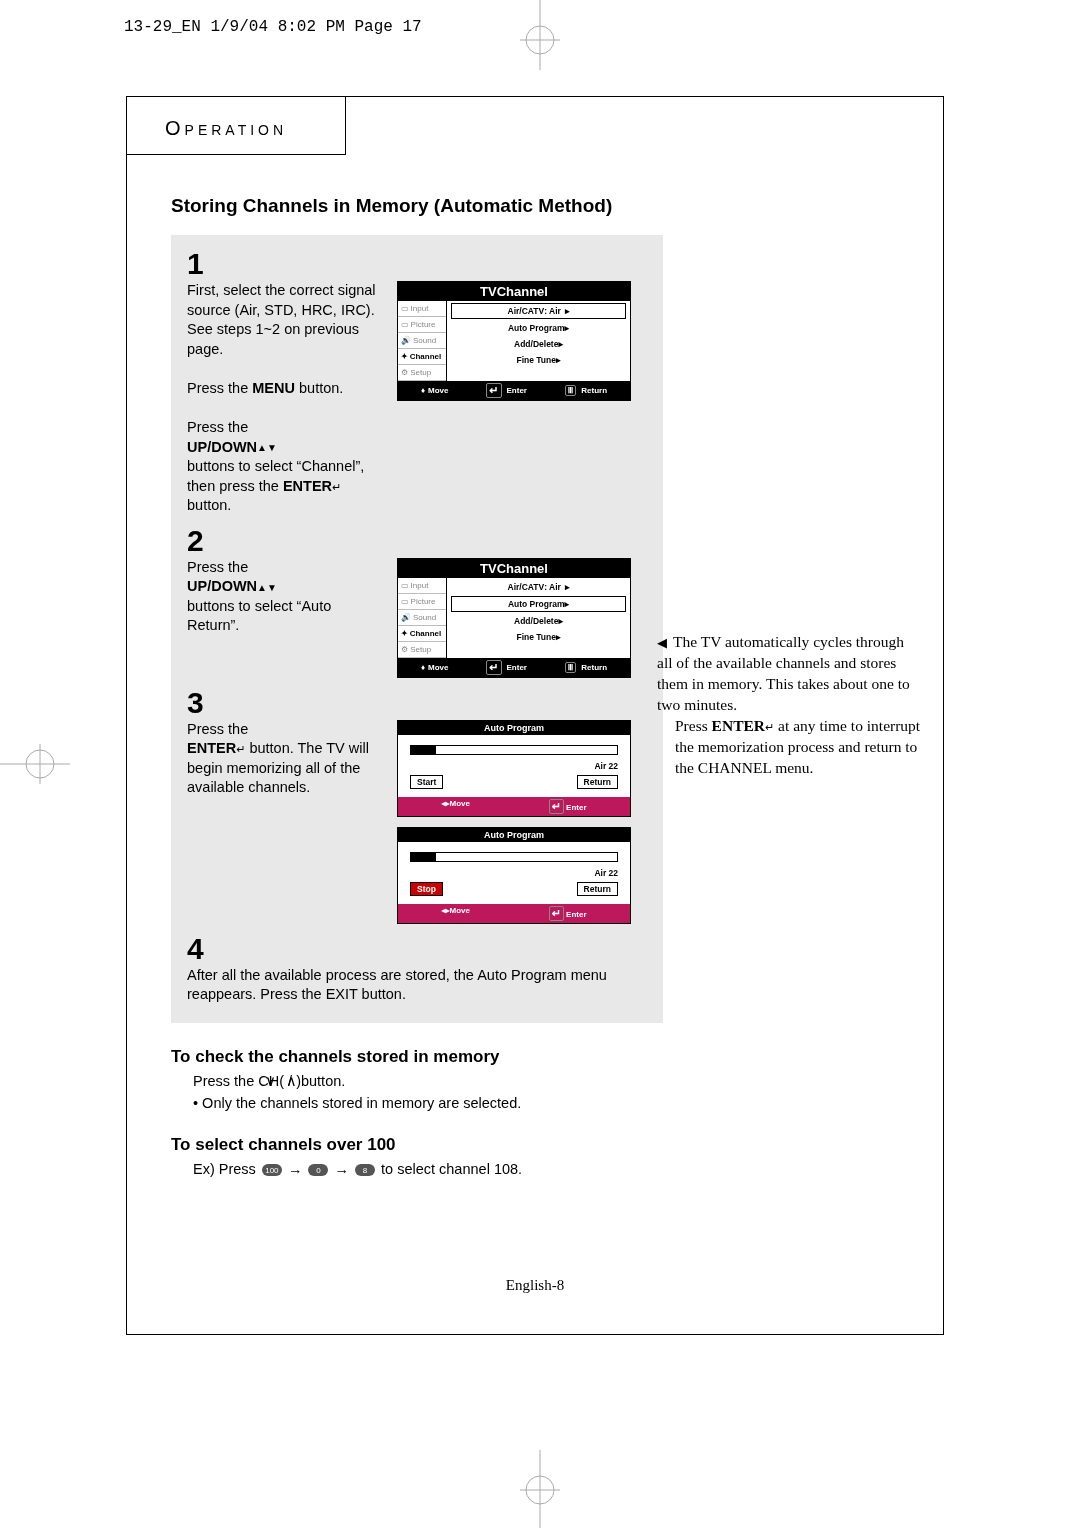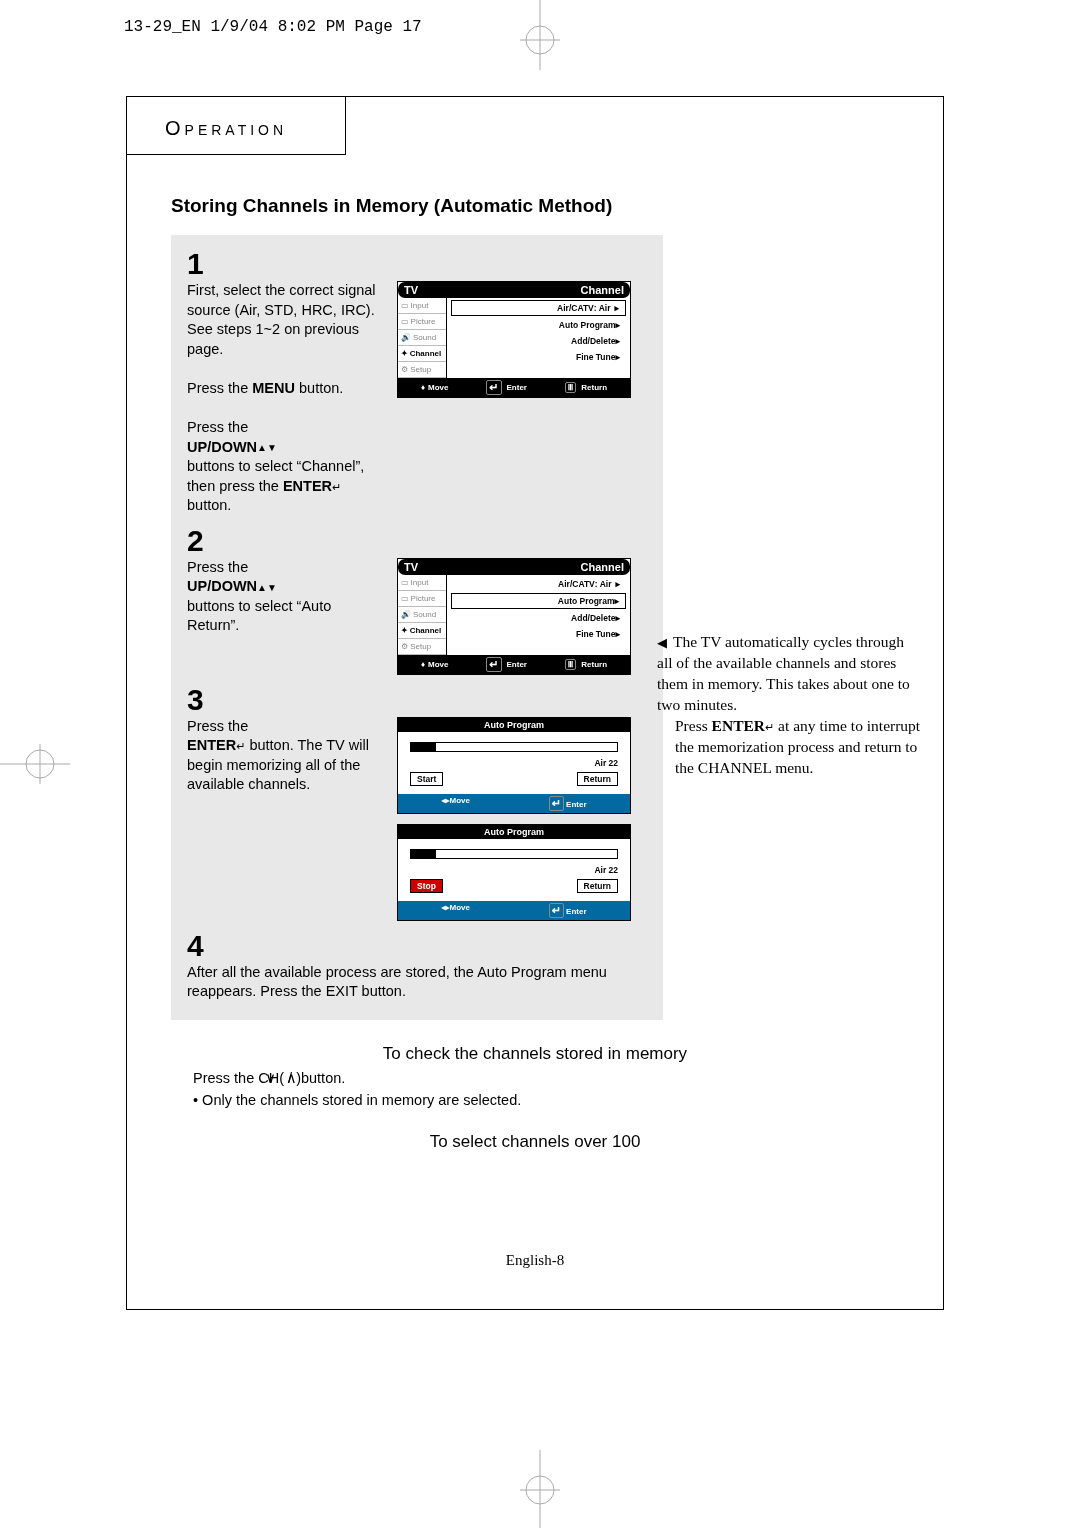--- a/index.html
+++ b/index.html
@@ -81,25 +81,24 @@
     border: 1.5px solid #000;
     background: #fff;
     font-size: 9px;
     width: 232px;
     flex-shrink: 0;
   }
   .osd-head {
     background: #000;
     color: #fff;
     display: flex;
-    justify-content: space-between;
+    justify-content: center;
     padding: 2px 6px;
     font-weight: bold;
-    font-size: 11px;
-    border-radius: 7px;
+    font-size: 13px;
   }
   .osd-body {
     display: flex;
   }
   .osd-side {
     width: 48px;
     border-right: 1px solid #000;
     font-size: 8px;
     color: #888;
   }
@@ -112,21 +111,21 @@
   }
   .osd-side-item.sel {
     color: #000;
     font-weight: bold;
   }
   .osd-main {
     flex: 1;
   }
   .osd-row {
     display: flex;
-    justify-content: flex-end;
+    justify-content: center;
     padding: 2px 6px;
     border: 1px solid #000;
     margin: 2px 4px;
     font-weight: bold;
     font-size: 8.5px;
     align-items: center;
   }
   .osd-row.plain { border:none; font-weight: bold; margin:2px 4px; }
   .osd-row .r { display:flex; gap:4px; align-items:center; }
   .osd-row.hl { background:#fff; }
@@ -155,27 +154,26 @@
   }
   .prog-bar {
     height: 8px; border:1px solid #000; margin-bottom:6px; position:relative;
   }
   .prog-bar-fill { background:#000; height:100%; }
   .prog-row { display:flex; justify-content:space-between; font-weight:bold; font-size:8.5px; margin-bottom:4px;}
   .btn-mini { border:1px solid #000; padding:0 6px; font-weight:bold; display:inline-block; height:12px; line-height:12px;}
   .btn-stop { background:#c00; color:#fff; border:1px solid #000; padding:0 6px; font-weight:bold; display:inline-block; height:12px; line-height:12px;}
   .btn-start { background:#fff; color:#000; border:1.5px solid #000; padding:0 6px; font-weight:bold; display:inline-block; height:12px; line-height:12px;}
   .auto-prog-foot {
-    background:#0369a1; color:#fff; display:flex; justify-content:space-around; padding:2px 4px; font-size:8px; font-weight:bold;
+    background:#be185d; color:#fff; display:flex; justify-content:space-around; padding:2px 4px; font-size:8px; font-weight:bold;
   }
   .h2 {
-    font-weight: normal;
+    font-weight: bold;
     font-size: 17px;
     margin: 24px 0 6px 0;
-    text-align: center;
   }
   .body-text {
     font-size: 14.5px;
     margin: 6px 0 4px 22px;
   }
   .note-arrow {
     position: absolute;
     font-family: Georgia, 'Times New Roman', serif;
     font-size: 15.5px;
     line-height: 1.35;
@@ -437,16 +435,23 @@
 
     <div class="h2">To check the channels stored in memory</div>
     <div class="body-text">
       <span>Press the CH(     /     )button.</span>
       <span style="position:relative;left:-84px;">∨</span>
       <span style="position:relative;left:-78px;">∧</span>
     </div>
     <div class="body-text">• Only the channels stored in memory are selected.</div>
 
     <div class="h2">To select channels over 100</div>
+    <div class="body-text">
+      <span>Ex) Press </span>
+      <span class="ch-btn">100</span> →
+      <span class="ch-btn">0</span> →
+      <span class="ch-btn">8</span>
+      <span> to select channel 108.</span>
+    </div>
 
     <div class="footer">English-8</div>
   </div>
 </div>
 
 </body></html>

